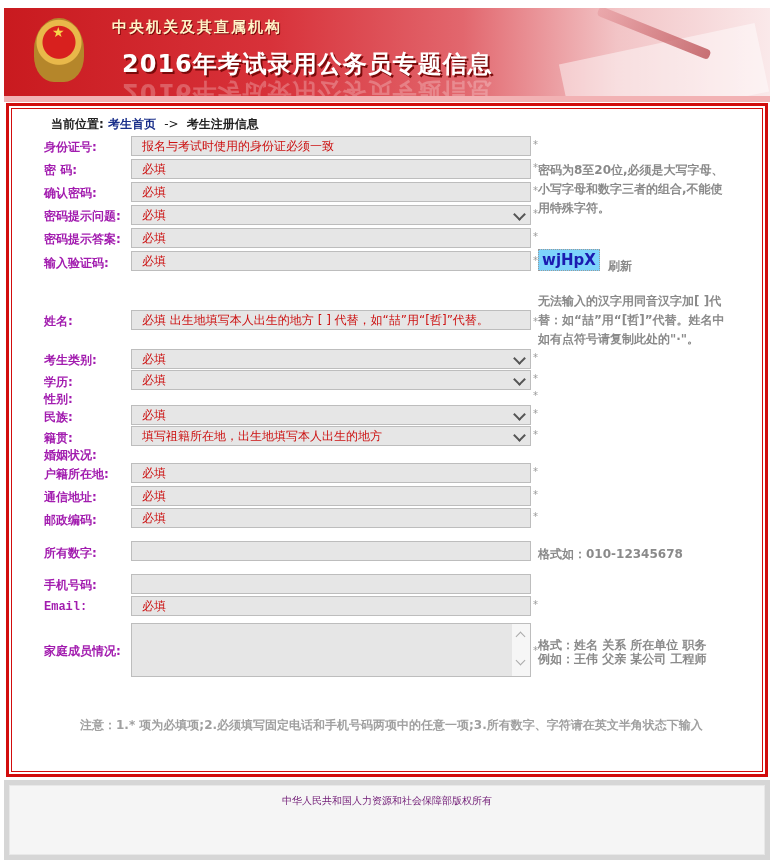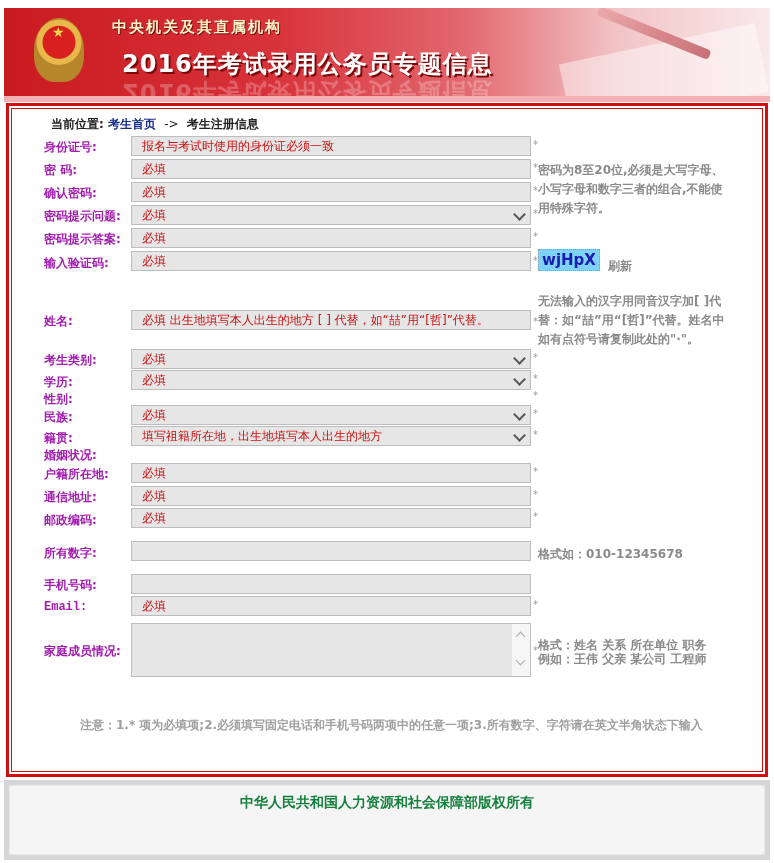--- a/index.html
+++ b/index.html
@@ -36,21 +36,21 @@
 
   .ta { position: absolute; left: 131px; top: 623px; width: 400px; height: 54px; background: #e6e6e6; border: 1px solid #bdbdbd; color: #cc1111; font-size: 12px; padding: 8px 10px; }
   .ta .sb { position: absolute; right: 0; top: 0; width: 18px; height: 100%; background: #f6f6f6; }
   .ta .sb .up, .ta .sb .dn { position: absolute; left: 5px; width: 7px; height: 7px; border-left: 1.5px solid #aaa; border-top: 1.5px solid #aaa; }
   .ta .sb .up { top: 9px; transform: rotate(45deg); }
   .ta .sb .dn { top: 33px; transform: rotate(225deg); }
 
   .note { position: absolute; left: 80px; top: 697px; color: #a0a0a0; font-size: 12px; font-weight: bold; margin-top: 20px; }
 
   .footer { position: absolute; left: 4px; top: 780px; width: 766px; height: 80px; background: #d6d6d6; padding: 5px; }
-  .footer .in { width: 100%; height: 100%; background: #f5f5f5; border: 1px solid #e8e8e8; text-align: center; color: #15803d; font-weight: bold; font-size: 14px; }
+  .footer .in { width: 100%; height: 100%; background: #f5f5f5; border: 1px solid #e8e8e8; text-align: center; color: #701a75; font-weight: normal; font-size: 10px; }
   .footer .l1 { position: absolute; left: 0; right: 0; top: 14px; }
   .footer .l2 { position: absolute; left: 0; right: 0; top: 48px; }
 </style>
 </head>
 <body>
 
 <div class="banner">
   <div class="paper"></div>
   <div class="pen"></div>
   <div class="emblem">

